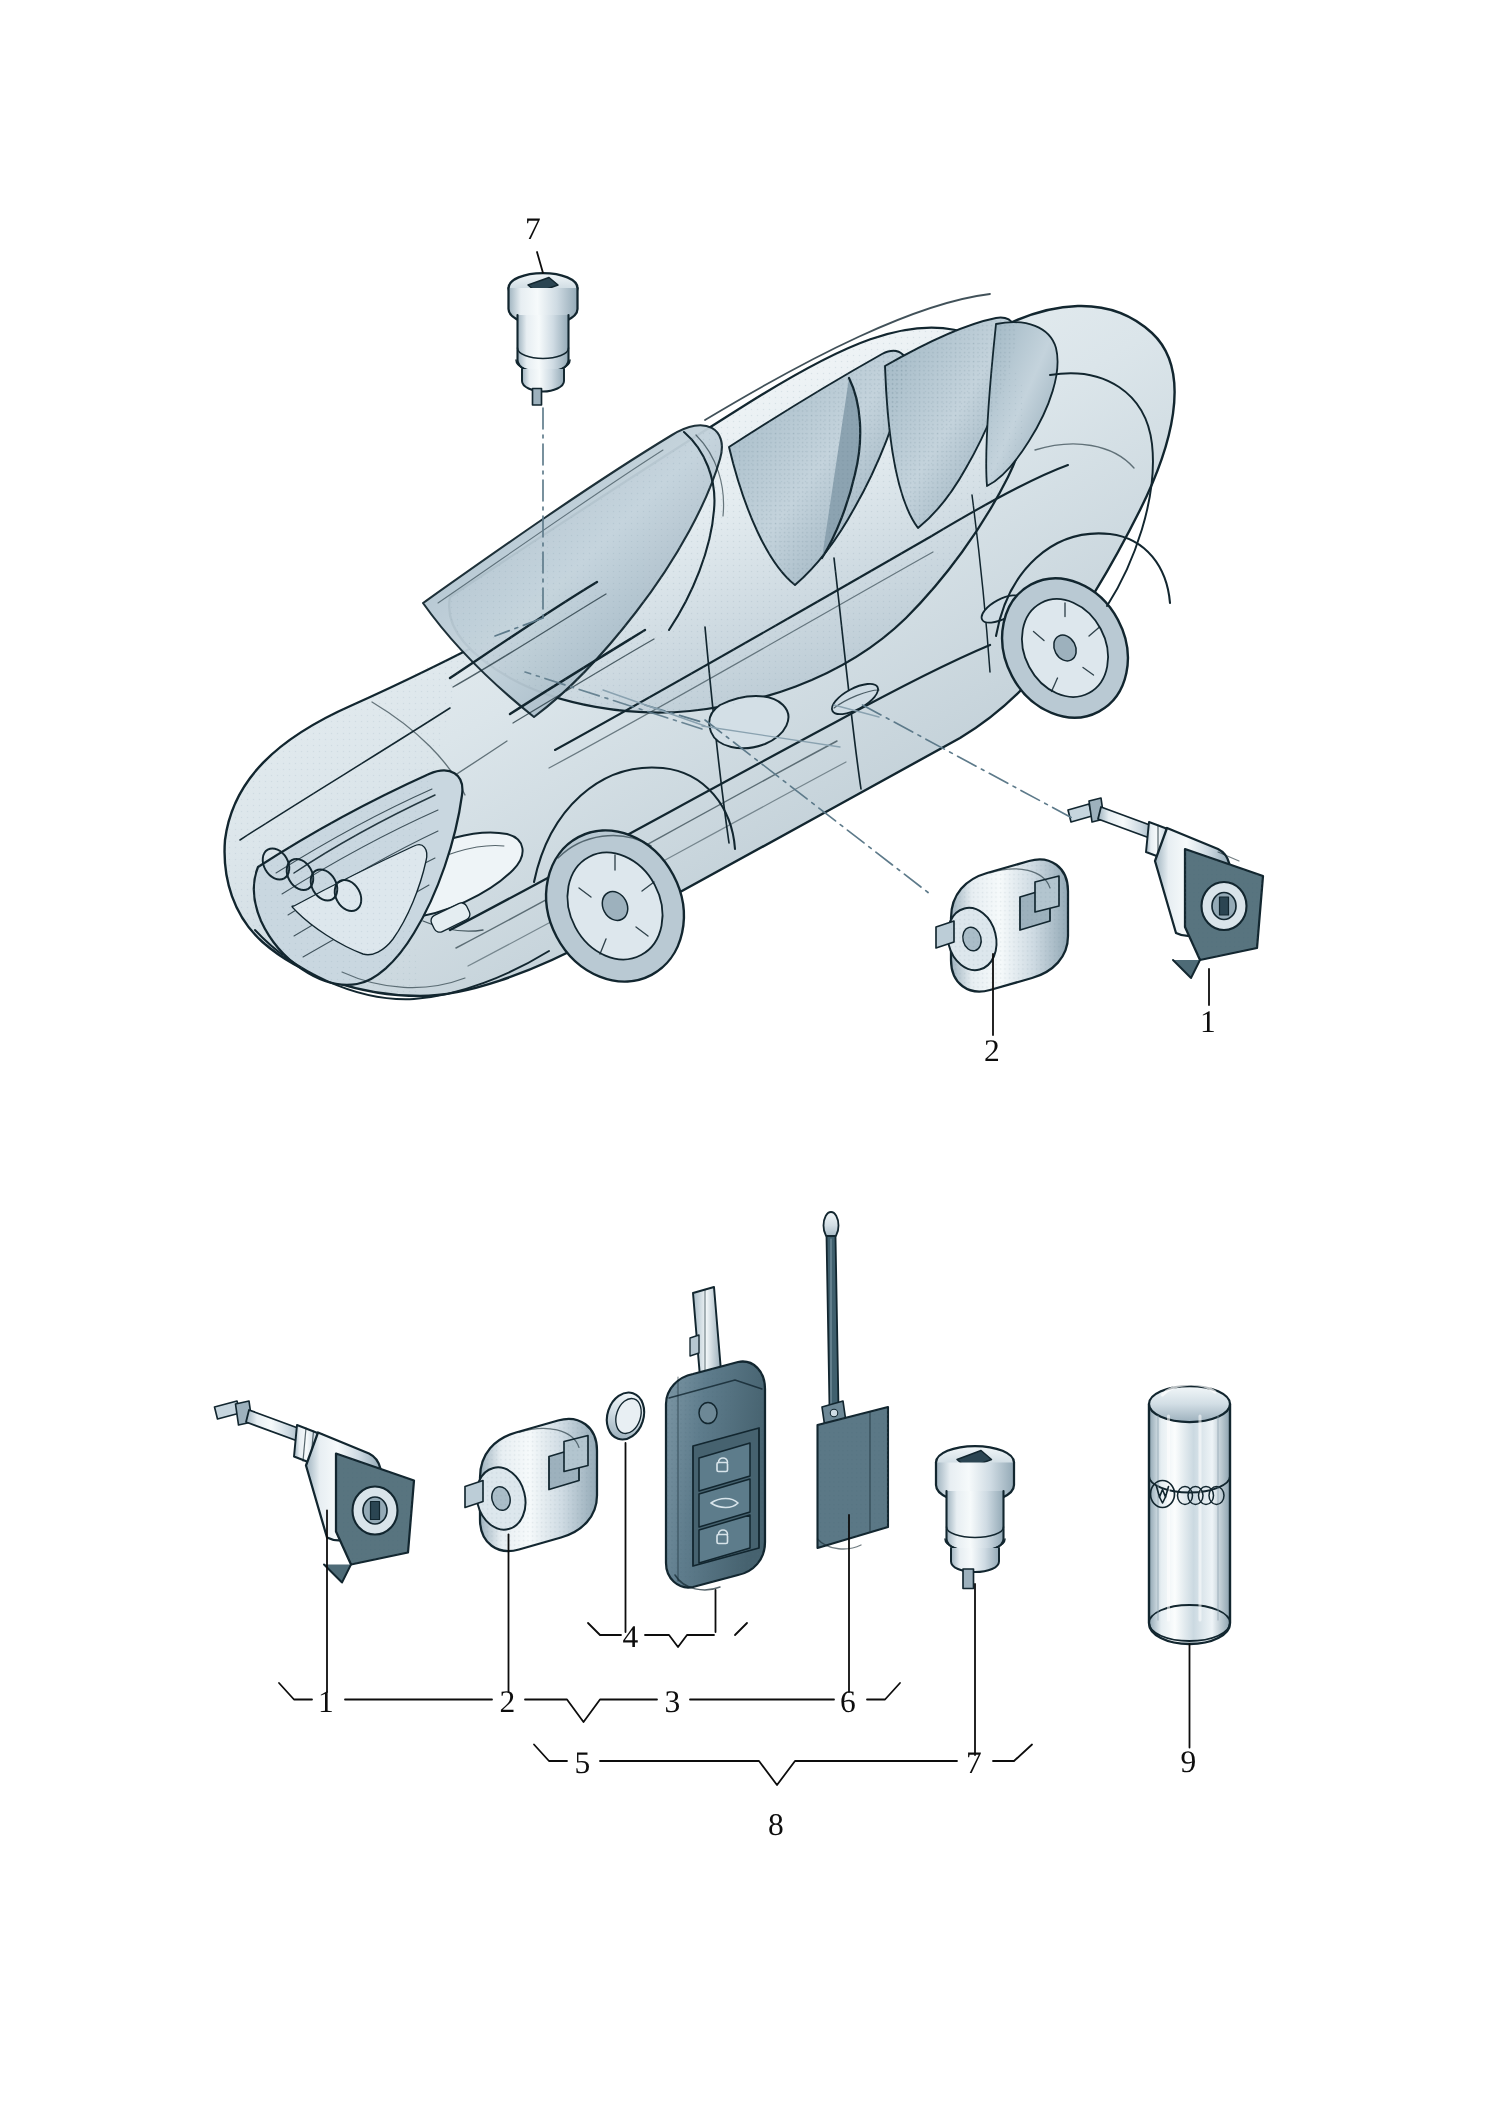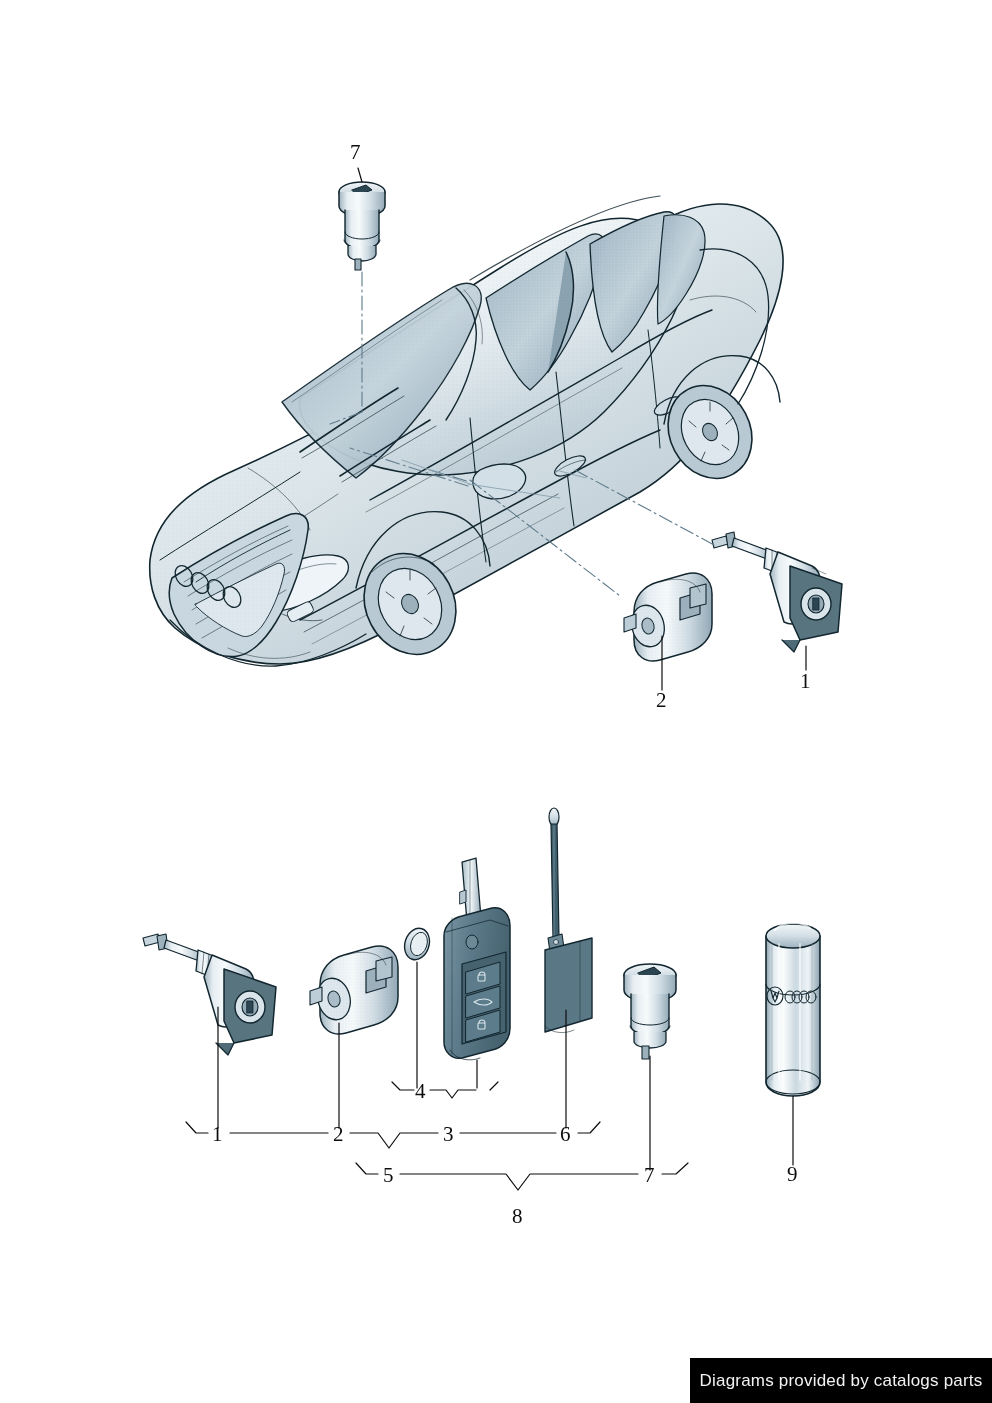--- a/index.html
+++ b/index.html
@@ -462,17 +462,14 @@
 <div class="num" style="left:212px;top:1124px;">1</div>
 <div class="num" style="left:333px;top:1124px;">2</div>
 <div class="num" style="left:443px;top:1124px;">3</div>
 <div class="num" style="left:415px;top:1081px;">4</div>
 <div class="num" style="left:383px;top:1165px;">5</div>
 <div class="num" style="left:560px;top:1124px;">6</div>
 <div class="num" style="left:644px;top:1165px;">7</div>
 <div class="num" style="left:512px;top:1206px;">8</div>
 <div class="num" style="left:787px;top:1164px;">9</div>
 
-<div class="watermark">
-  <span>Diagrams provided by catalogs parts</span>
+
 </div>
 
-</div>
-
 </body></html>

